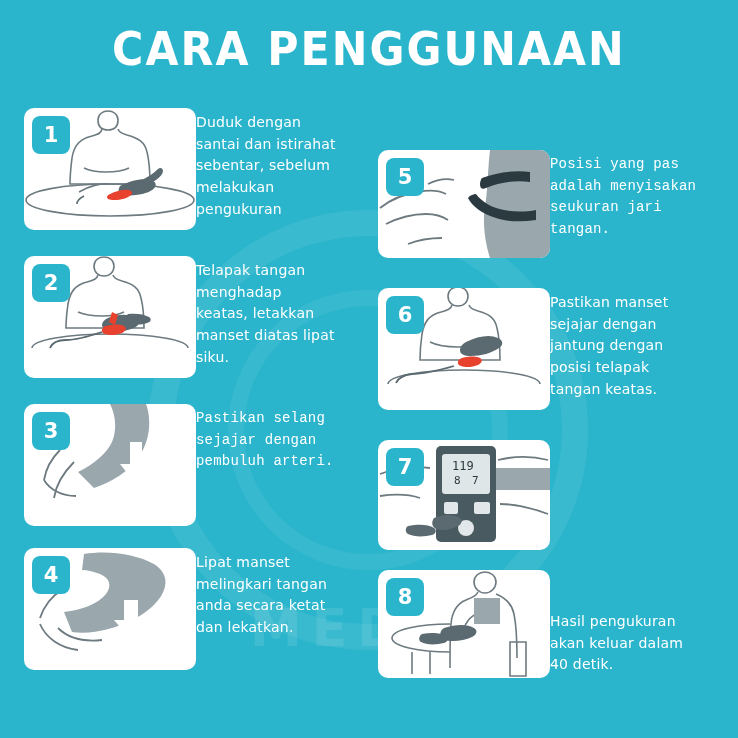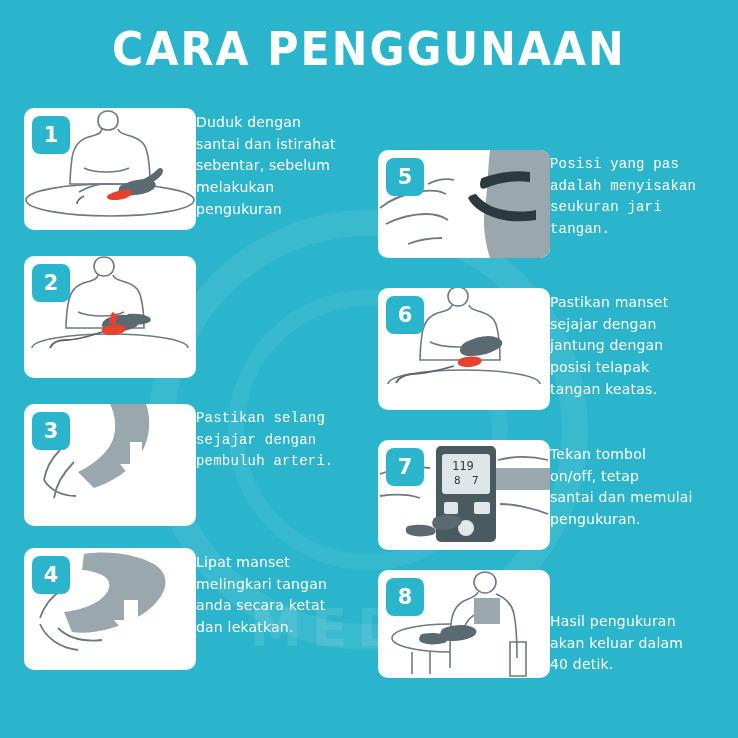--- a/index.html
+++ b/index.html
@@ -173,20 +173,25 @@
           <path d="M82 70c7-2 14-2 18 0 3 2 2 5-2 7-5 2-12 3-17 1-4-1-4-5-1-7 0-1 1-1 2-1z"></path>
           <path d="M88 56l6 3-3 10-6-3z"></path>
         </g>
         <g fill="none" stroke="#5b6a70" stroke-width="1.8">
           <path d="M78 76c-12 4-24 8-36 8"></path>
           <path d="M42 84c-8 0-14 3-16 8"></path>
         </g>
       </svg>
     </div>
   </div>
+  <div class="caption" style="width:150px;">Telapak tangan
+menghadap
+keatas, letakkan
+manset diatas lipat
+siku.</div>
 </div>
 
 <div class="step" style="left:24px; top:404px; width:340px;">
   <div class="card" style="width:172px; height:122px;">
     <div class="badge">3</div>
     <div class="art">
       <svg viewBox="0 0 172 122" xmlns="http://www.w3.org/2000/svg">
         <g fill="#9aa7ad">
           <path d="M52 0h70c6 16 4 38-8 54-10 14-26 24-44 30l-16-16c16-8 28-18 34-30 5-12 4-26-2-38z"></path>
         </g>
@@ -313,24 +318,20 @@
         <g fill="#9aa7ad">
           <path d="M118 28h54v22h-54z"></path>
         </g>
         <g fill="#5b6a70">
           <path d="M56 78c10-4 20-4 26 0 3 2 2 6-2 8-7 4-16 5-22 3-4-2-5-7-2-11z"></path>
           <path d="M30 86c10-2 20-2 26 2 3 2 2 6-2 7-8 2-18 2-24-1-3-2-3-6 0-8z"></path>
         </g>
       </svg>
     </div>
   </div>
-  <div class="caption" style="width:150px;">Tekan tombol
-on/off, tetap
-santai dan memulai
-pengukuran.</div>
 </div>
 
 <div class="step" style="left:378px; top:570px; width:340px;">
   <div class="card" style="width:172px; height:108px;">
     <div class="badge">8</div>
     <div class="art">
       <svg viewBox="0 0 172 108" xmlns="http://www.w3.org/2000/svg">
         <g fill="none" stroke="#6d7a80" stroke-width="1.6">
           <path d="M96 12c0-6 5-10 11-10s11 4 11 10-5 11-11 11-11-5-11-11z"></path>
           <path d="M100 22c-2 4-5 5-12 8-10 4-14 12-15 24-1 8-1 30-1 44"></path>

